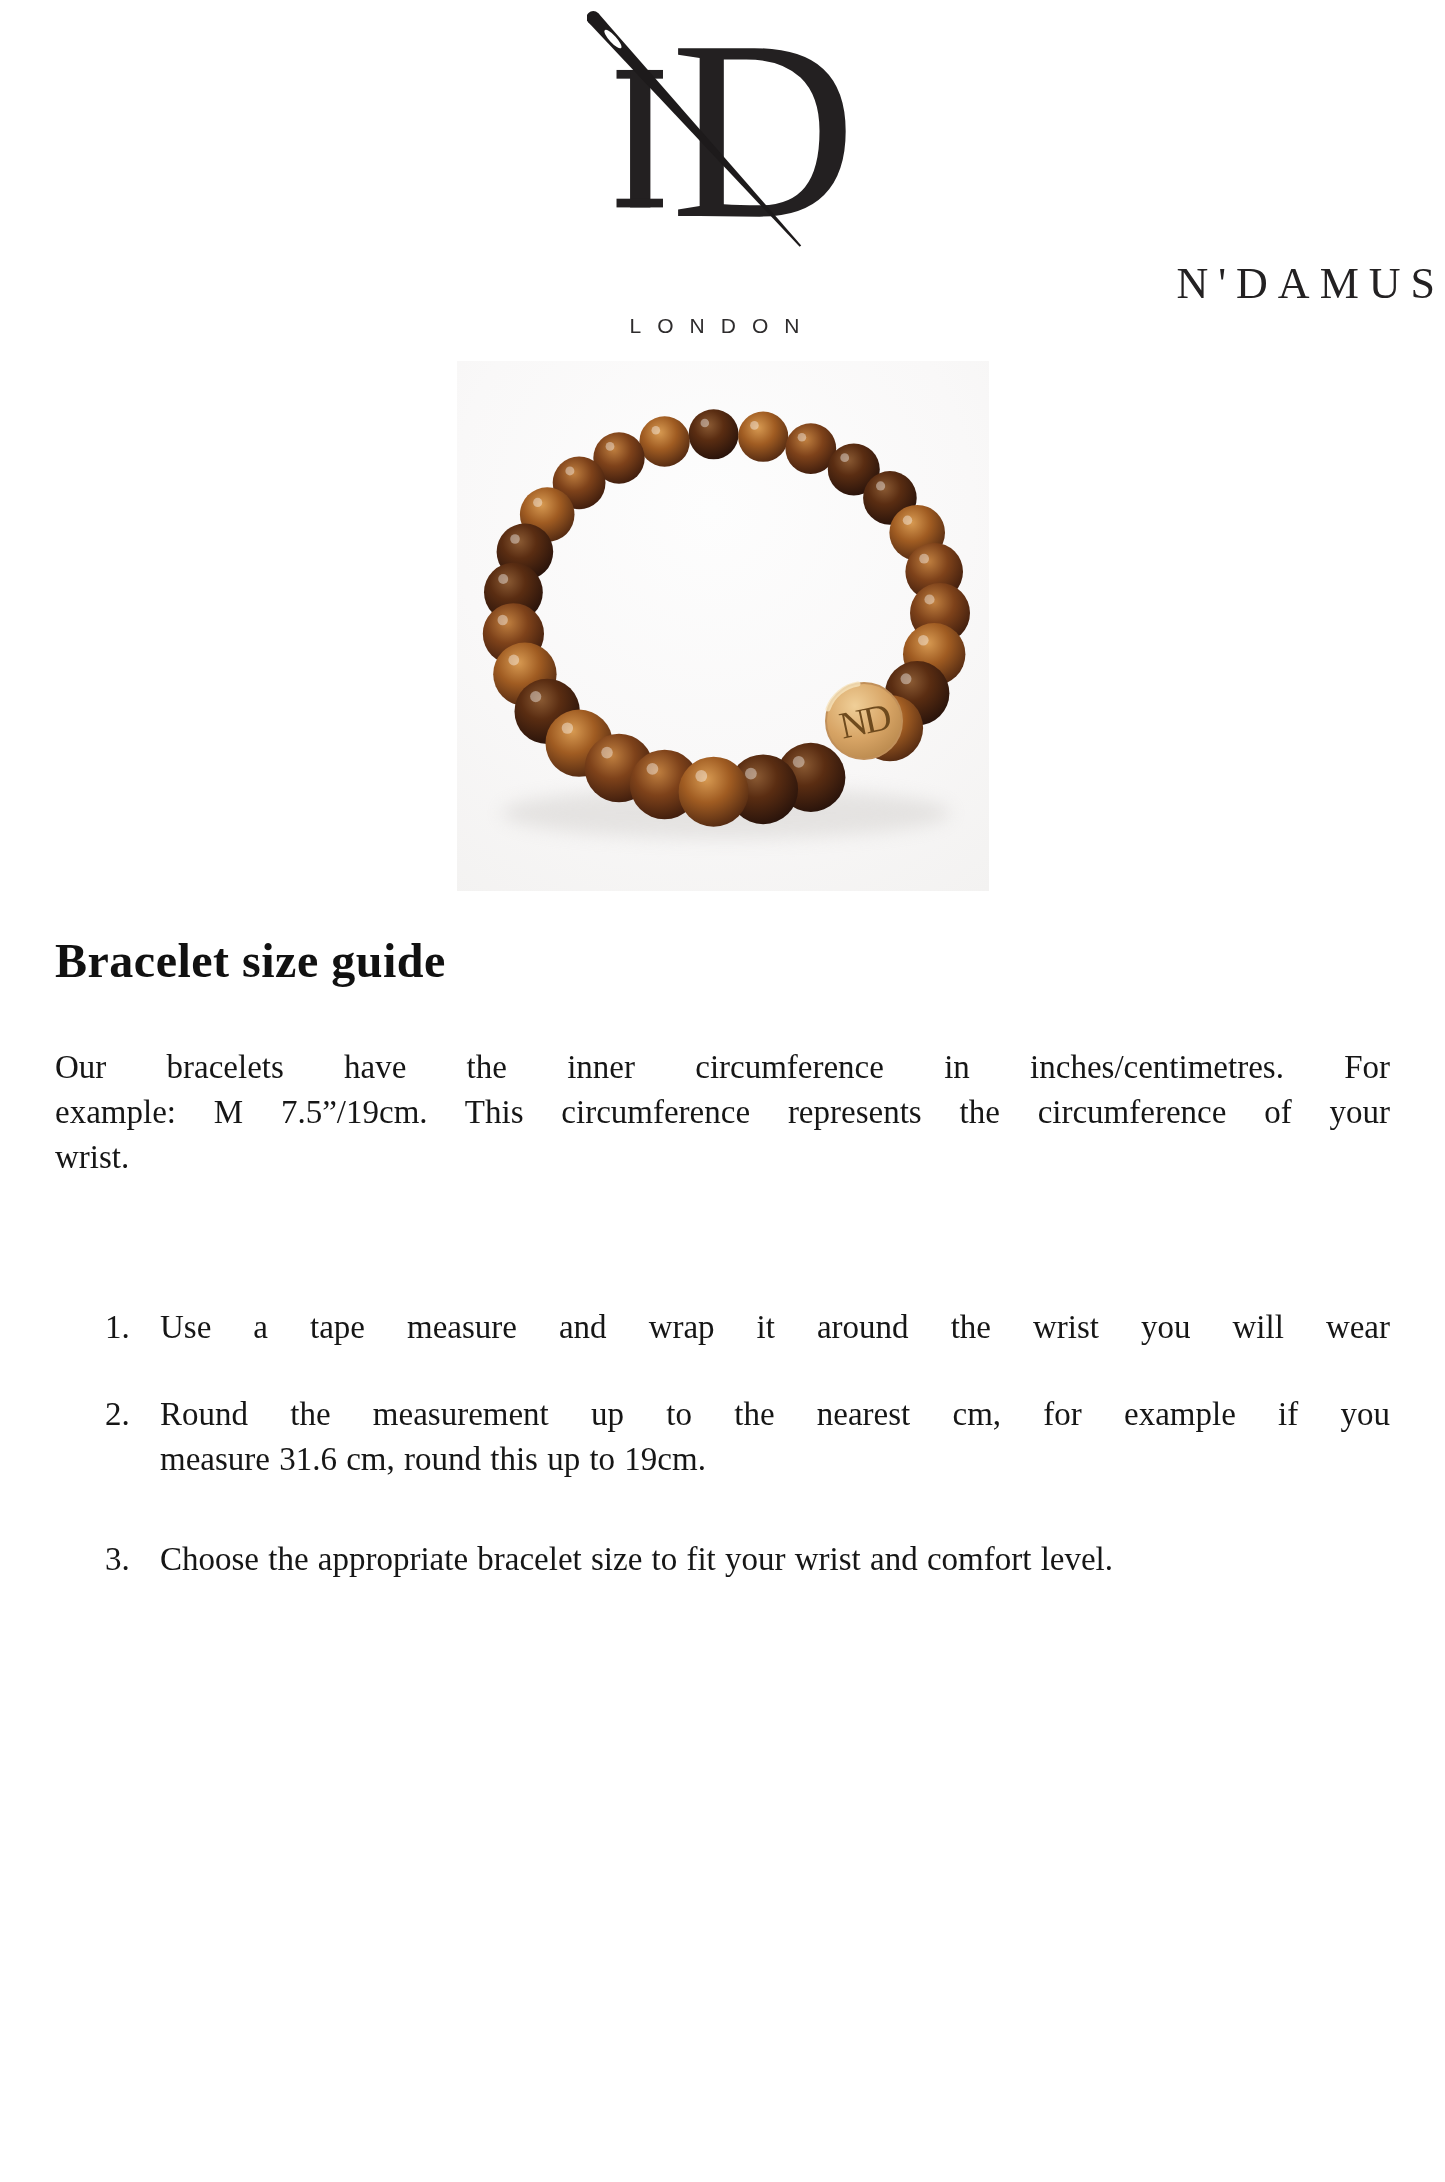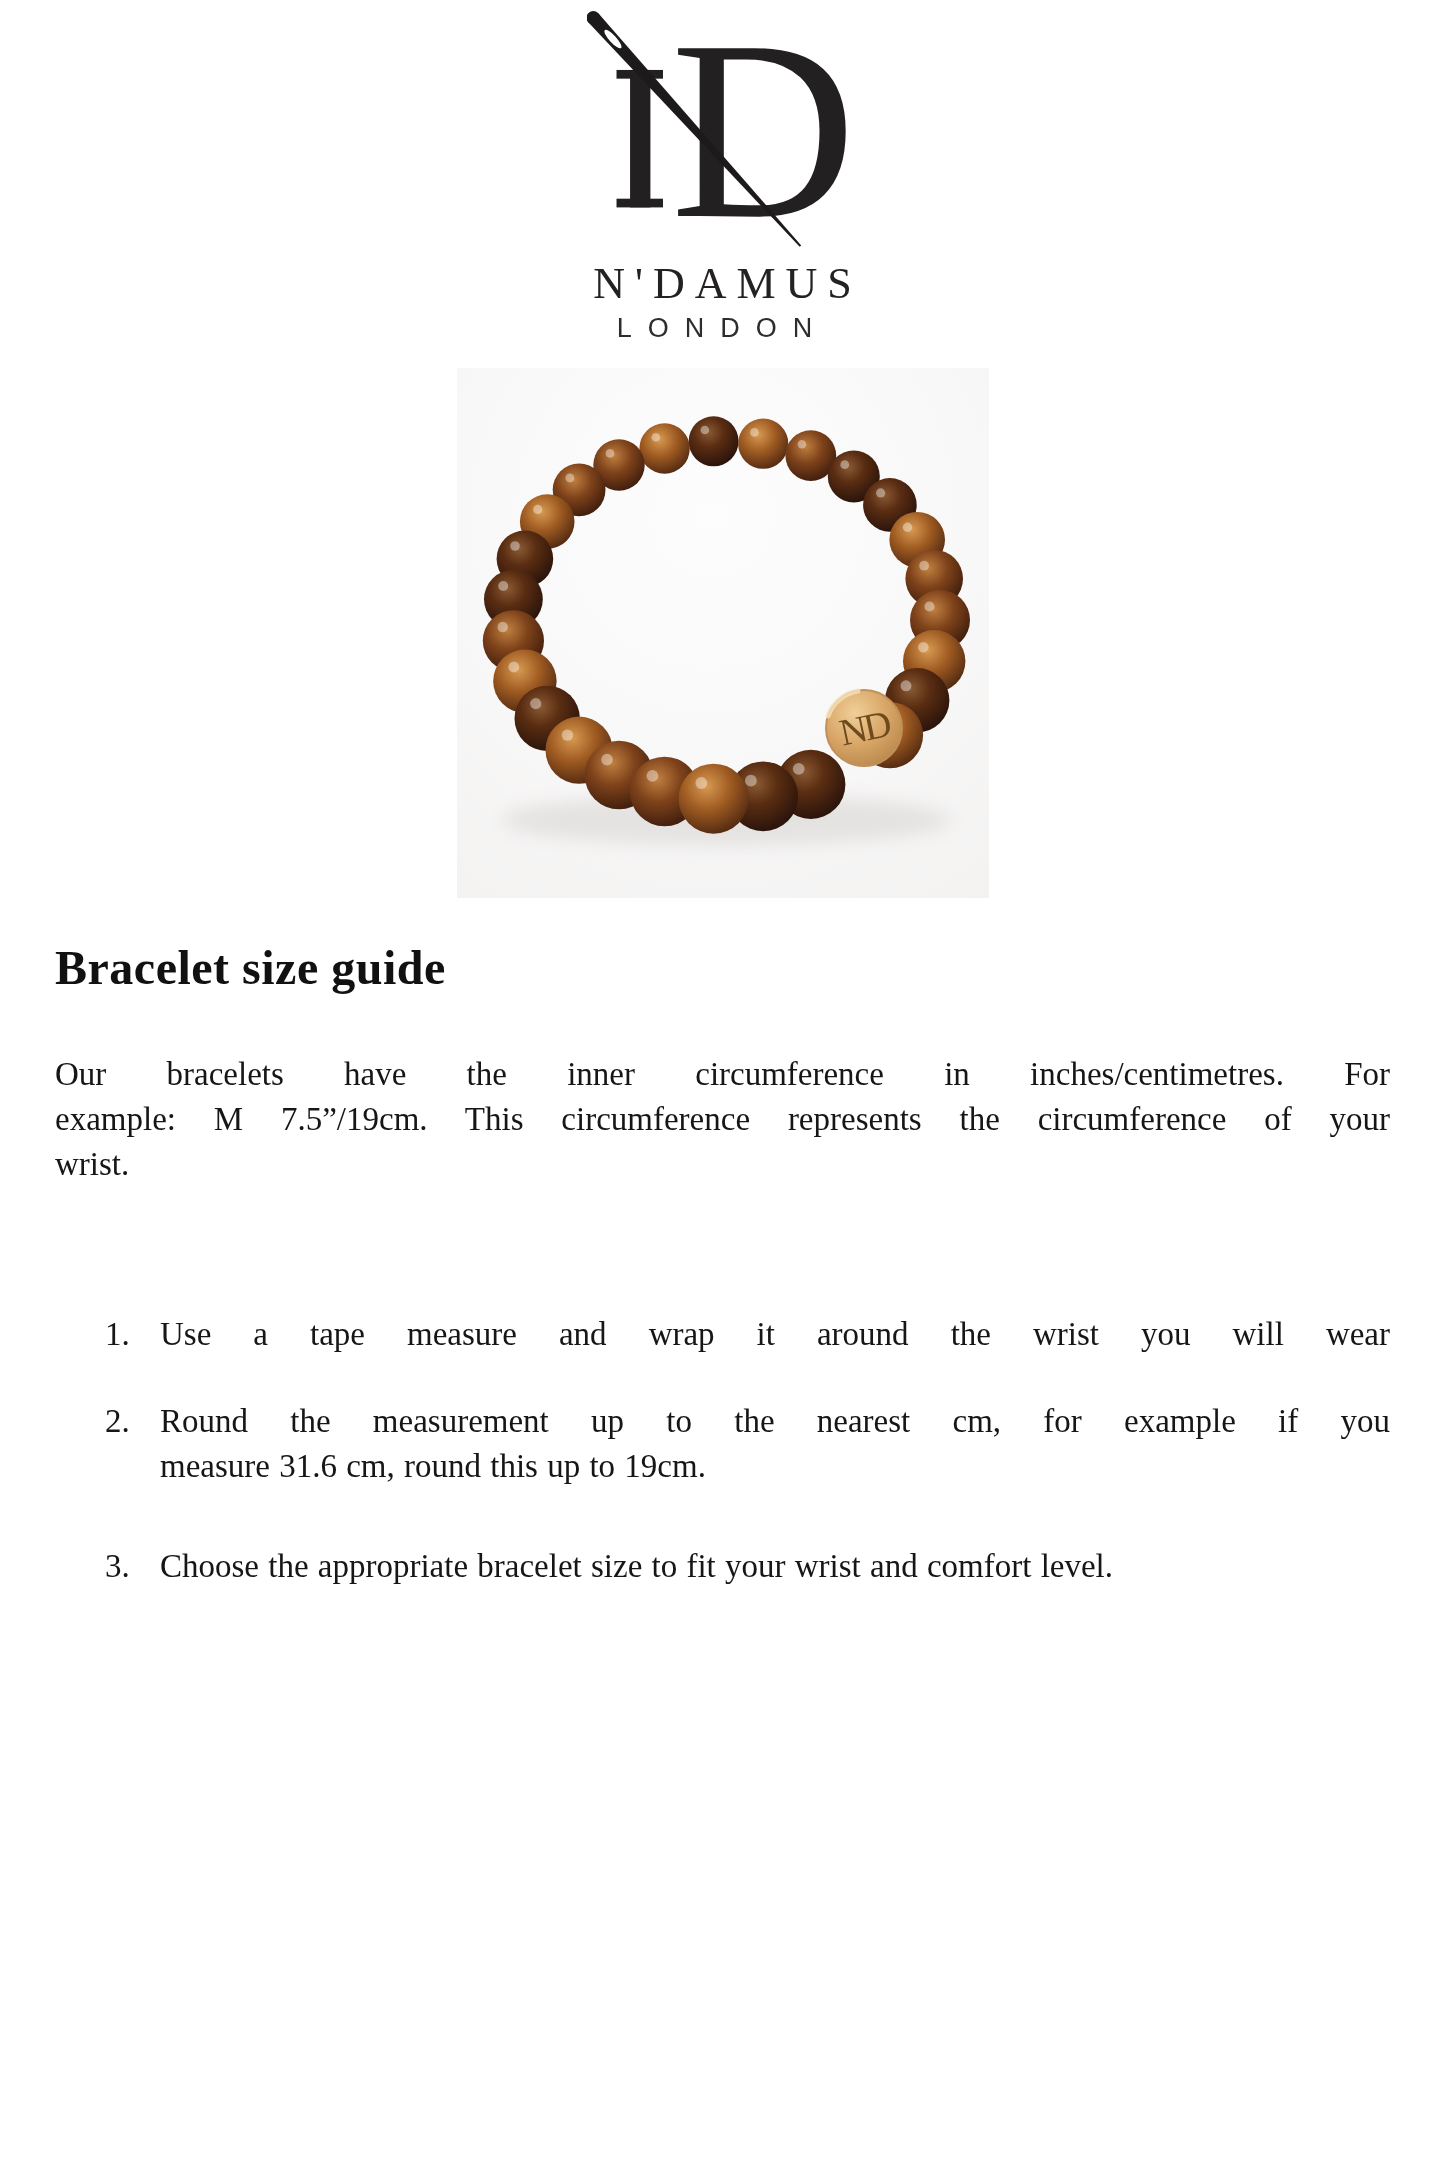--- a/index.html
+++ b/index.html
@@ -15,25 +15,26 @@
   
   .logo-block { padding-top:8px; text-align:center; }
   .monogram-wrap { width:272px; height:242px; margin:0 auto; }
   .monogram-wrap svg { width:100%; height:100%; display:block; }
   .brand-name {
     margin-top:10px;
     font-family:"Liberation Serif", serif;
     font-size:44px; letter-spacing:10px;
     color:#232122; line-height:1.1;
     padding-left:10px; 
+    text-align:right;
   }
   .brand-city {
     margin-top:6px;
     font-family:"Liberation Sans", sans-serif;
-    font-size:27px; letter-spacing:16px;
+    font-size:21px; letter-spacing:16px;
     color:#2e2c2d; line-height:1.1;
     padding-left:0;
   }
 
   
   .figure {
     width:532px; height:530px;
     margin:24px auto 0;
     background:radial-gradient(circle at 48% 28%, #fdfdfd 0%, #f9f8f8 55%, #f3f2f1 100%);
   }

